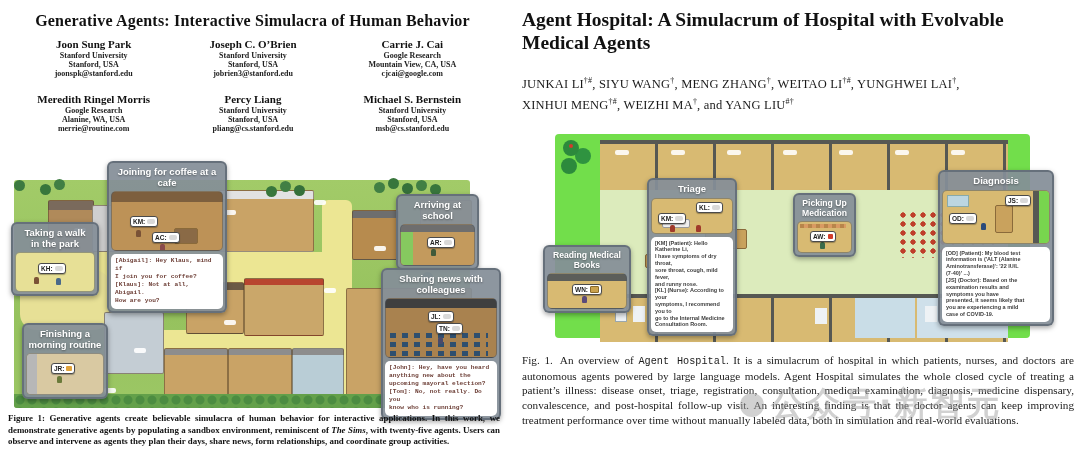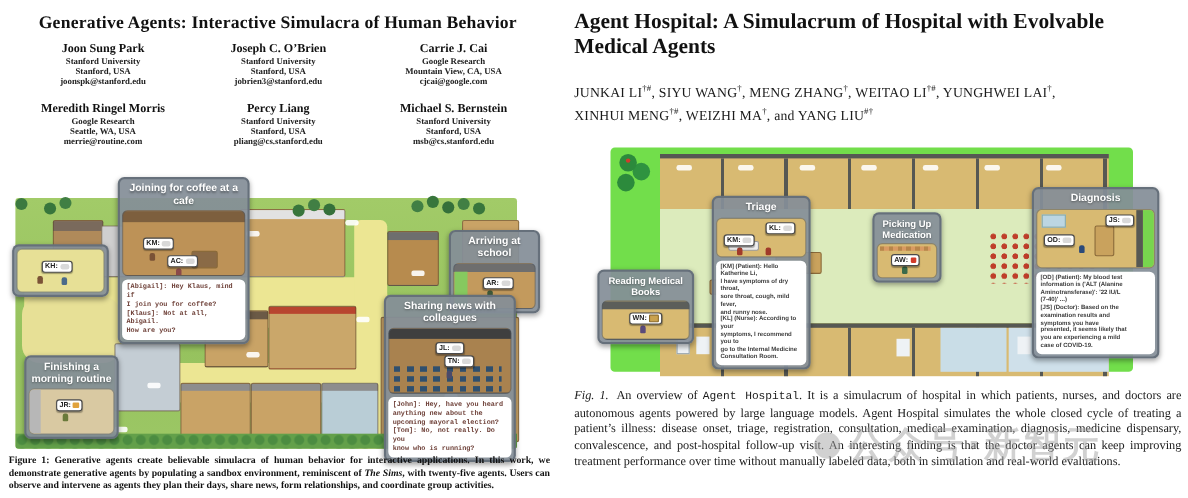--- a/index.html
+++ b/index.html
@@ -63,21 +63,21 @@
 
   
   .paper-right{position:absolute;left:518px;top:0;width:562px;height:453px;}
   .rp-title{position:absolute;left:4px;top:8px;width:548px;font-size:19.5px;line-height:23px;
             font-weight:700;}
   .rp-authors{position:absolute;left:4px;top:72px;width:552px;font-size:12.5px;line-height:17px;
               letter-spacing:.2px;color:#1a1a1a;}
   .rp-authors sup{font-size:8px;}
   .rp-caption{position:absolute;left:4px;top:353px;width:552px;font-size:11.2px;line-height:1.33;
               text-align:justify;color:#1a1a1a;}
-  .cap-label{padding-right:7px;font-style:italic;}
+  .cap-label{padding-right:7px;}
   .cap-mono{font-family:"Liberation Mono",monospace;font-size:10.2px;}
   .watermark{position:absolute;left:222px;top:382px;display:flex;align-items:center;gap:7px;
              opacity:.5;z-index:5;pointer-events:none;}
   .wm-logo{width:24px;height:24px;border-radius:50%;background:#a4a4a4;}
   .wm-text{font:700 33px "DejaVu Sans",sans-serif;color:#a4a4a4;letter-spacing:3px;white-space:nowrap;}
 
   
   .rp-figure{position:absolute;left:18px;top:130px;width:534px;height:216px;}
   .hosp{position:absolute;left:19px;top:4px;width:475px;height:204px;background:#72de4b;border-radius:4px;}
   .rtrees{position:absolute;left:8px;top:6px;width:16px;height:16px;border-radius:50%;background:#2c8a3c;
@@ -127,21 +127,21 @@
         </div>
         <div class="a-cell">
           <div class="a-name">Carrie J. Cai</div>
           <div class="a-sub">Google Research</div>
           <div class="a-sub">Mountain View, CA, USA</div>
           <div class="a-sub">cjcai@google.com</div>
         </div>
         <div class="a-cell">
           <div class="a-name">Meredith Ringel Morris</div>
           <div class="a-sub">Google Research</div>
-          <div class="a-sub">Seattle, WA, USA</div>
+          <div class="a-sub">Alanine, WA, USA</div>
           <div class="a-sub">merrie@routine.com</div>
         </div>
         <div class="a-cell">
           <div class="a-name">Percy Liang</div>
           <div class="a-sub">Stanford University</div>
           <div class="a-sub">Stanford, USA</div>
           <div class="a-sub">pliang@cs.stanford.edu</div>
         </div>
         <div class="a-cell">
           <div class="a-name">Michael S. Bernstein</div>
@@ -168,20 +168,22 @@
         <div class="bld" style="left:150px;top:168px;width:62px;height:52px;background:linear-gradient(#8d8d8d 0 6px,#c9a366 6px);"></div>
         <div class="bld" style="left:214px;top:168px;width:62px;height:52px;background:linear-gradient(#8d8d8d 0 6px,#c9a366 6px);"></div>
         <div class="bld" style="left:278px;top:168px;width:50px;height:52px;background:linear-gradient(#8d8d8d 0 6px,#b9cdd6 6px);"></div>
         <div class="bld" style="left:332px;top:108px;width:124px;height:112px;background:#c9a366;"></div>
         <div class="trees"></div>
         <div class="hedge"></div>
         <div class="lp-pills"></div>
       </div>
 
       <div class="co" style="left:11px;top:59px;width:80px;">
+        <div class="co-title">Taking a walk
+in the park</div>
         <div class="co-inset" style="height:38px;background:#e7e096;">
           <div class="char" style="left:18px;top:24px;"></div>
           <div class="char" style="left:40px;top:25px;background:#4a6a8a;"></div>
           <div class="bubble" style="left:22px;top:10px;">
             <span>KH:</span>
             <span class="icon-think"></span>
           </div>
         </div>
       </div>
 
@@ -199,33 +201,33 @@
             <span>AC:</span>
             <span class="icon-think"></span>
           </div>
         </div>
         <div class="co-dialog">[Abigail]: Hey Klaus, mind if
 I join you for coffee?
 [Klaus]: Not at all, Abigail.
 How are you?</div>
       </div>
 
-      <div class="co" style="left:396px;top:46px;width:75px;margin-left:12px;">
+      <div class="co" style="left:396px;top:31px;width:75px;">
         <div class="co-title">Arriving at school</div>
         <div class="co-inset" style="height:40px;background:linear-gradient(#6e6e6e 0 7px,#c39a5d 7px);">
           <div style="position:absolute;left:0;top:7px;width:12px;height:33px;background:#86c95f;"></div>
           <div class="char" style="left:30px;top:24px;background:#3f5a3a;"></div>
           <div class="bubble" style="left:26px;top:12px;">
             <span>AR:</span>
             <span class="icon-think"></span>
           </div>
         </div>
       </div>
 
-      <div class="co" style="left:349px;top:105px;width:112px;">
+      <div class="co" style="left:381px;top:105px;width:112px;">
         <div class="co-title">Sharing news with colleagues</div>
         <div class="co-inset" style="height:58px;background:linear-gradient(#3f3f3f 0 9px,#a9824f 9px);">
           <div class="deskrow" style="left:4px;top:34px;width:98px;"></div>
           <div class="deskrow" style="left:4px;top:43px;width:98px;"></div>
           <div class="deskrow" style="left:4px;top:52px;width:98px;"></div>
           <div class="char" style="left:52px;top:38px;background:#4a4a6a;"></div>
           <div class="bubble" style="left:42px;top:12px;">
             <span>JL:</span>
             <span class="icon-think"></span>
           </div>

